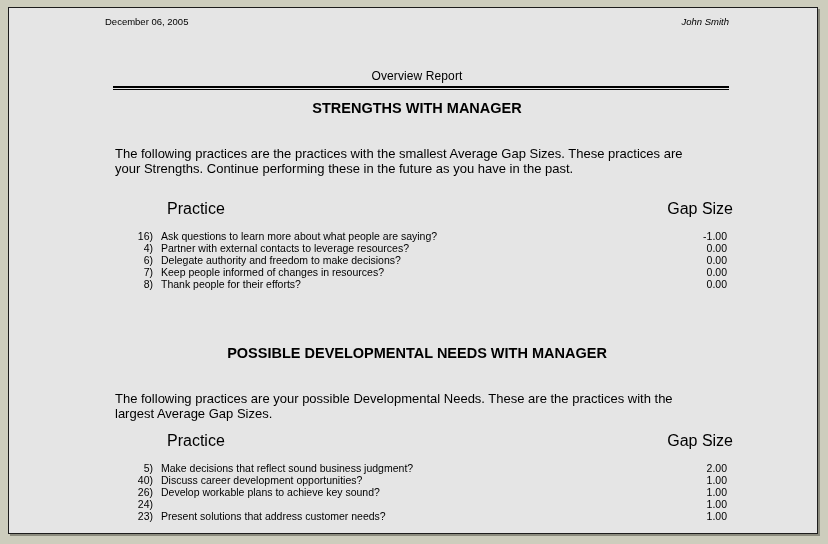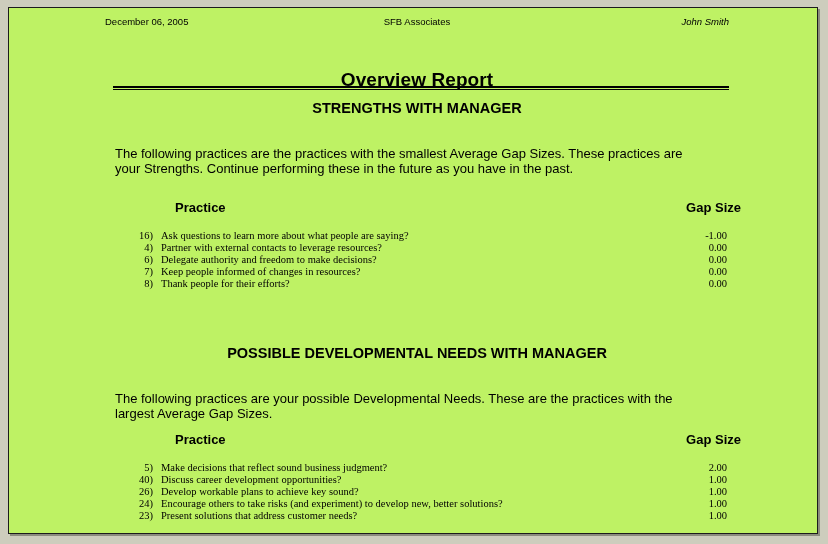--- a/index.html
+++ b/index.html
@@ -13,21 +13,21 @@
     font-family: "Liberation Sans", sans-serif;
     overflow: hidden;
   }
 
   .page-frame {
     position: absolute;
     left: 8px;
     top: 7px;
     width: 810px;
     height: 527px;
-    background: #bef264;
+    background: #e5e5e5;
     border: 1px solid #1c1c1c;
     box-sizing: border-box;
     box-shadow: 2px 2px 0 0 #8b8b7e;
   }
 
   .page-inner {
     position: absolute;
     left: 0;
     top: 0;
     right: 0;
@@ -70,22 +70,22 @@
     margin-left: 19px;
   }
 
   
   .report-title {
     position: absolute;
     left: 96px;
     top: 61px;
     width: 624px;
     text-align: center;
-    font-size: 19px;
-    font-weight: bold;
+    font-size: 12px;
+    font-weight: normal;
     color: #000;
     letter-spacing: 0.1px;
   }
   .title-rule {
     position: absolute;
     left: 104px;
     top: 78px;
     width: 616px;
     height: 4px;
     border-top: 2px solid #000;
@@ -109,26 +109,25 @@
     width: 596px;
     font-size: 13px;
     line-height: 15px;
     color: #000;
     text-align: left;
   }
 
   
   .table-head {
     position: absolute;
-    left: 120px;
+    left: 112px;
     width: 612px;
-    font-size: 13px;
+    font-size: 16px;
     color: #000;
     height: 14px;
-    font-weight: bold;
   }
   .table-head .th-practice {
     position: absolute;
     left: 46px;
     top: 0;
   }
   .table-head .th-gap {
     position: absolute;
     right: 0;
     top: 0;
@@ -140,21 +139,20 @@
     left: 106px;
     width: 612px;
     font-size: 10.5px;
     color: #000;
   }
   .row {
     position: relative;
     height: 12px;
     line-height: 12px;
     white-space: nowrap;
-    font-family: Liberation Serif, serif;
   }
   .row .r-num {
     position: absolute;
     left: 0;
     top: 0;
     width: 38px;
     text-align: right;
   }
   .row .r-practice {
     position: absolute;
@@ -180,21 +178,20 @@
   #sec-needs-rows    { top: 454px; }
 </style>
 </head>
 <body>
 
 <div class="page-frame">
   <div class="page-inner">
 
     <div class="doc-header">
       <span class="hdr-date">December 06, 2005</span>
-      <span class="hdr-org">SFB Associates</span>
       <span class="hdr-user">John Smith</span>
     </div>
 
     <div class="report-title">Overview Report</div>
     <div class="title-rule"></div>
 
     <div class="section-heading" id="sec-strengths-heading">STRENGTHS WITH MANAGER</div>
     <div class="section-intro" id="sec-strengths-intro">The following practices are the practices with the smallest Average Gap Sizes. These practices are your Strengths. Continue performing these in the future as you have in the past.</div>
 
     <div class="table-head" id="sec-strengths-thead">
@@ -249,21 +246,20 @@
         <span class="r-practice">Discuss career development opportunities?</span>
         <span class="r-gap">1.00</span>
       </div>
       <div class="row">
         <span class="r-num">26)</span>
         <span class="r-practice">Develop workable plans to achieve key sound?</span>
         <span class="r-gap">1.00</span>
       </div>
       <div class="row">
         <span class="r-num">24)</span>
-        <span class="r-practice">Encourage others to take risks (and experiment) to develop new, better solutions?</span>
         <span class="r-gap">1.00</span>
       </div>
       <div class="row">
         <span class="r-num">23)</span>
         <span class="r-practice">Present solutions that address customer needs?</span>
         <span class="r-gap">1.00</span>
       </div>
     </div>
 
   </div>

